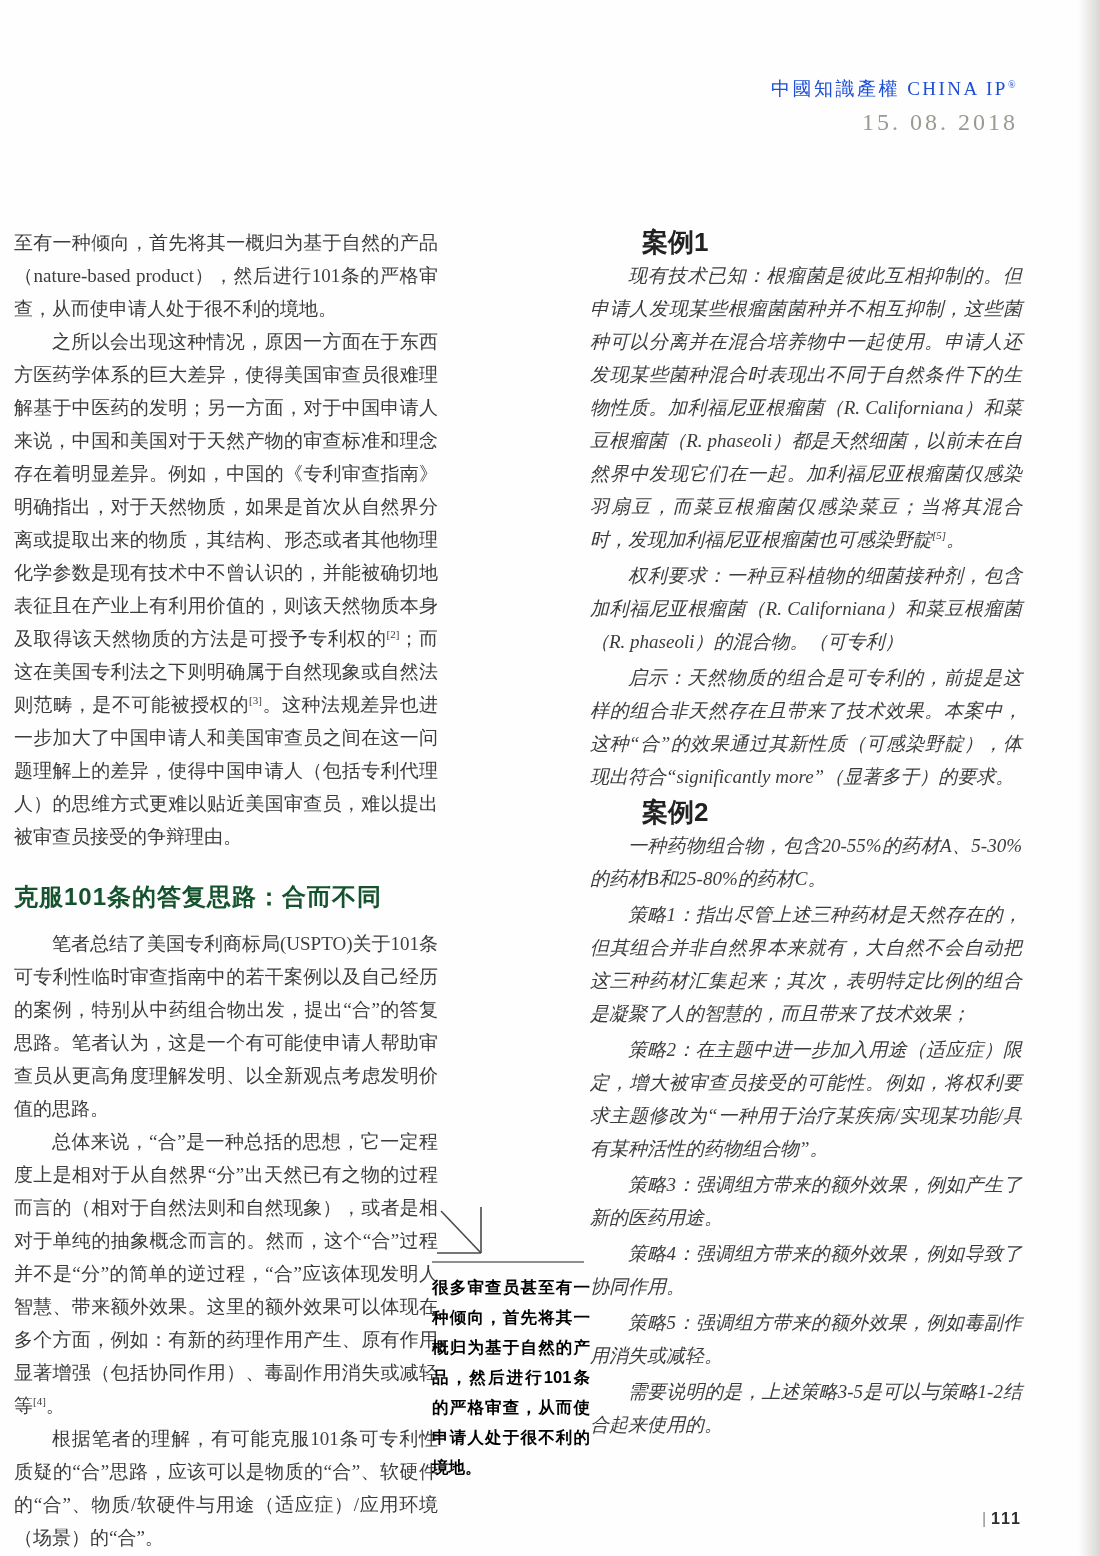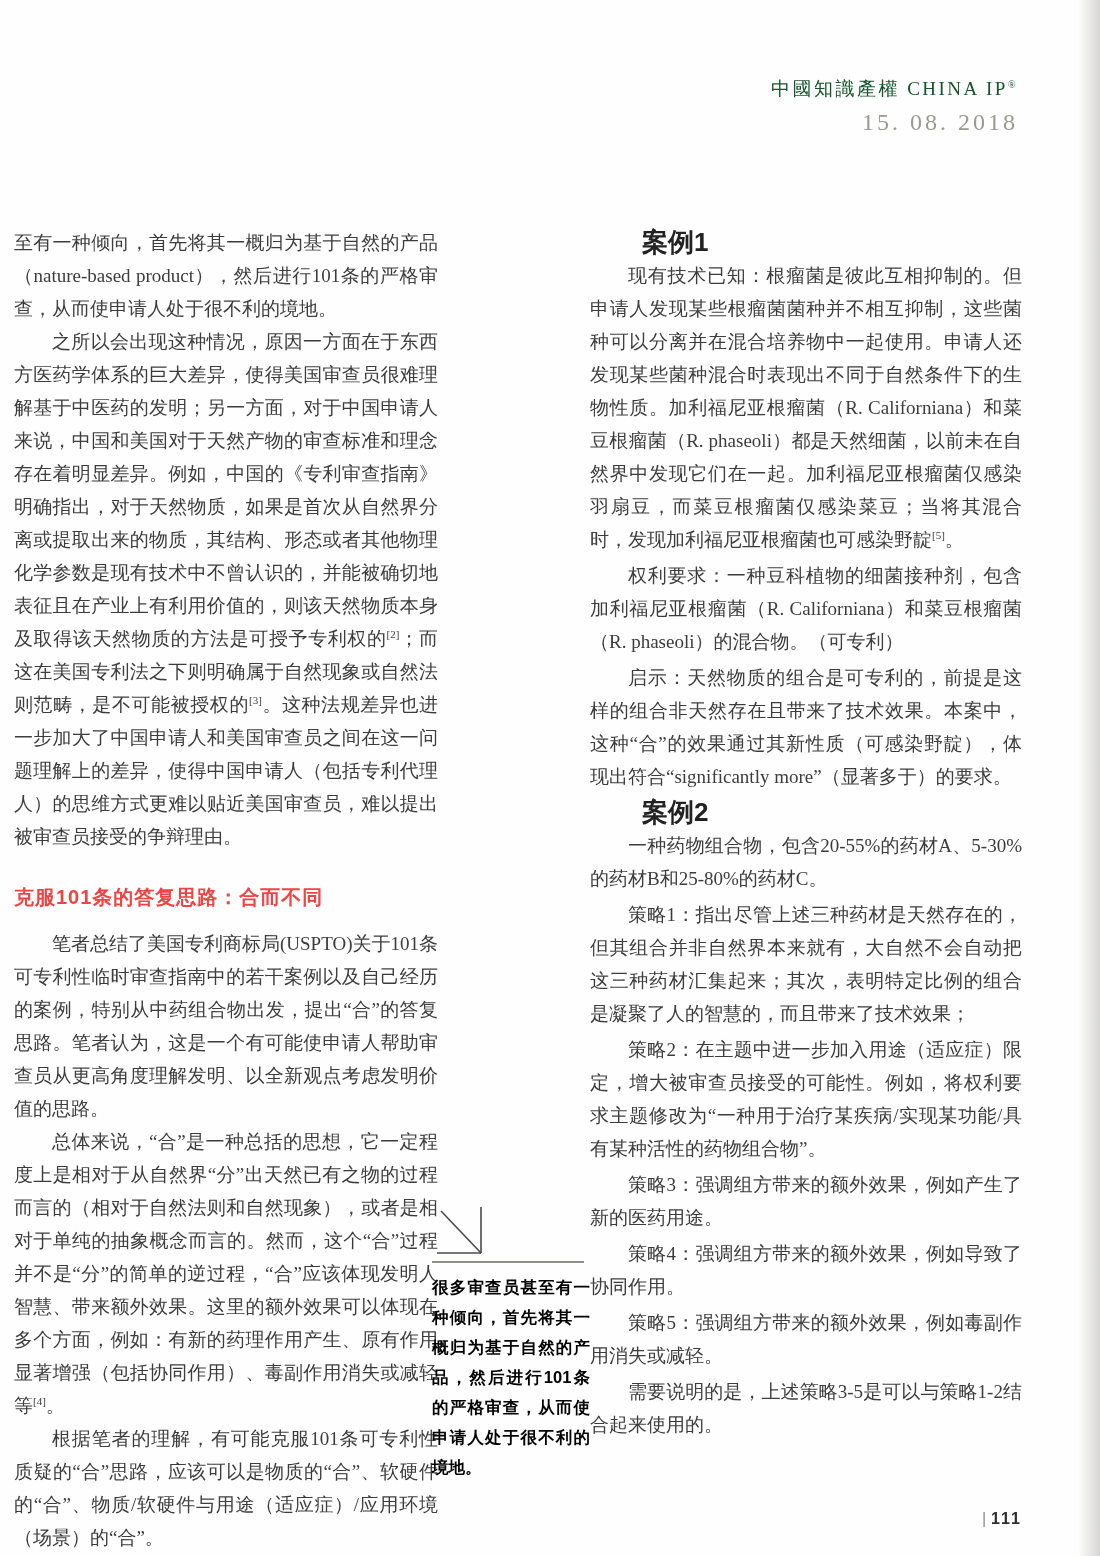--- a/index.html
+++ b/index.html
@@ -6,34 +6,34 @@
   .page {
     position:relative; width:1100px; height:1556px; background:#fefefe;
     font-family:"Liberation Serif", serif; color:#3c3c3c; overflow:hidden;
   }
   .scan-edge {
     position:absolute; top:0; right:0; width:22px; height:100%;
     background:linear-gradient(to right, rgba(190,189,183,0), rgba(183,182,176,0.55));
     pointer-events:none;
   }
   .page-header { position:absolute; top:76px; right:82px; text-align:right; }
-  .magazine-title { font-size:19px; letter-spacing:2.5px; color:#14532d; }
+  .magazine-title { font-size:19px; letter-spacing:2.5px; color:#1d4ed8; }
   .magazine-title sup { font-size:10px; }
   .issue-date { font-size:24px; letter-spacing:3px; color:#9a9992; margin-top:7px; }
 
   .col { position:absolute; top:226px; text-align:justify; font-size:19px; line-height:33px; color:#3c3c3c; }
   .col-left  { left:14px;  width:424px; }
   .col-right { left:590px; width:432px; }
   .col p { margin:0; }
-  .col-right p.para { margin-bottom:3px; }
+  .col-right p.para { margin-bottom:3px;font-style:italic; }
   .indent { text-indent:2em; }
   sup { font-size:11px; line-height:0; vertical-align:super; }
   .section-heading {
-    font-family:"Liberation Sans", sans-serif; font-weight:700; font-size:20px;
-    color:#ef4444; letter-spacing:1px; margin:27px 0 13px 0; line-height:34px;
+    font-family:"Liberation Sans", sans-serif; font-weight:700; font-size:24px;
+    color:#14532d; letter-spacing:1px; margin:27px 0 13px 0; line-height:34px;
   }
   .case-label {
     font-family:"Liberation Sans", sans-serif; font-weight:700; font-size:26px;
     color:#222222; text-indent:2em; margin:0;
   }
 
   .callout { position:absolute; left:432px; top:1204px; width:158px; }
   .callout-arrow { display:block; margin-left:4px; }
   .callout-rule { border:0; border-top:2px solid #8f8f8c; margin:3px 0 9px 0; width:152px; }
   .callout-text {

